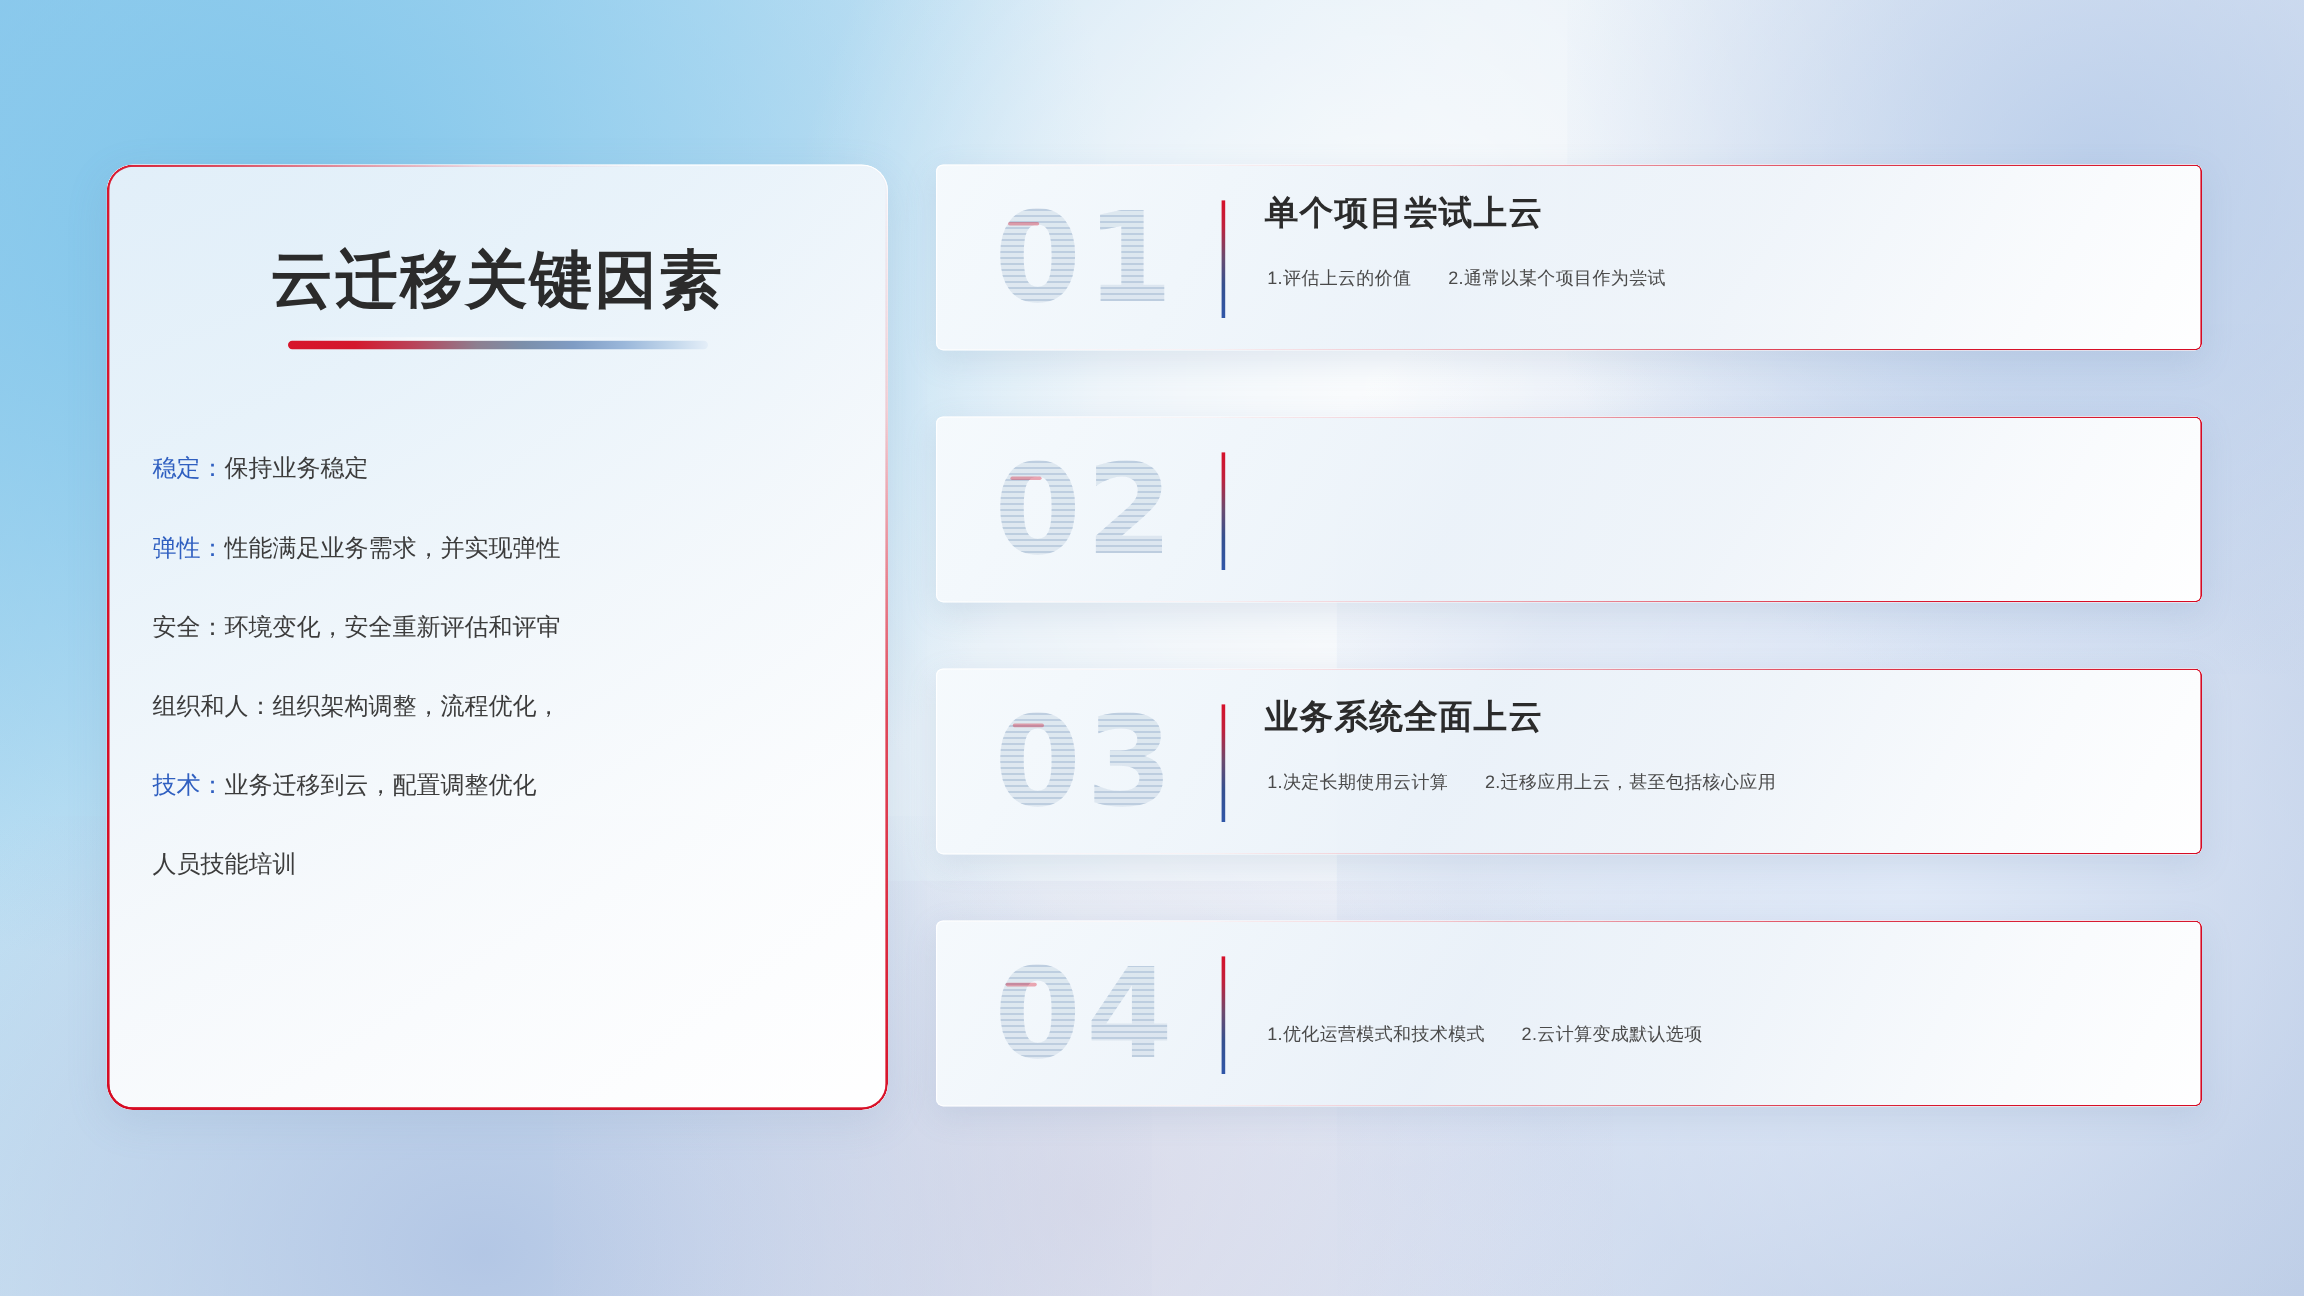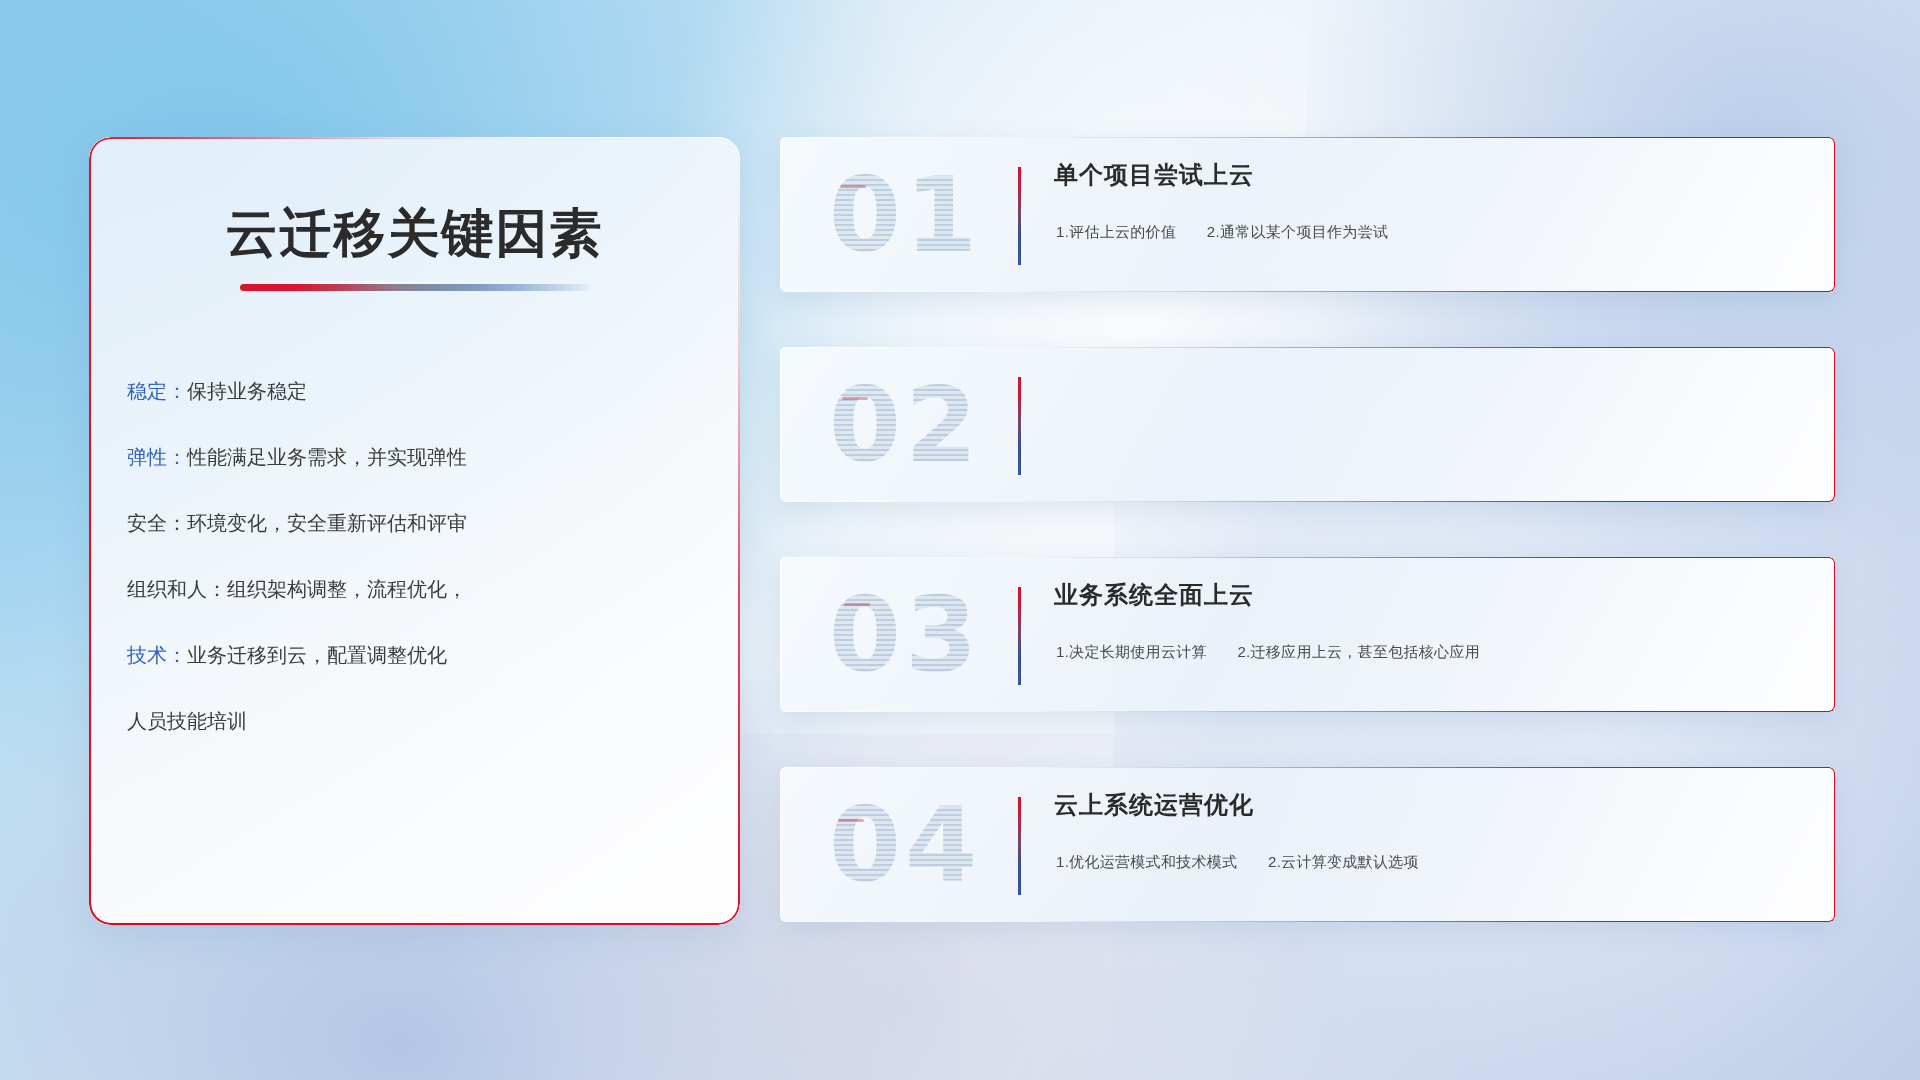--- a/index.html
+++ b/index.html
@@ -185,21 +185,21 @@
     background:rgba(214,12,36,.35);
   }
 
   .card-divider{
     position:absolute; left:238px; top:30px; width:2.5px; height:98px;
     background:linear-gradient(to bottom, #d6102a 0%, #c0203c 22%, #6b4a6e 48%, #35508f 72%, #2f56a8 100%);
   }
 
   .card-title{
     position:absolute; left:274px; top:22px;
-    font-size:24px; font-weight:bold; color:#2b2b2b; letter-spacing:1px;
+    font-size:28px; font-weight:bold; color:#2b2b2b; letter-spacing:1px;
     white-space:nowrap;
     font-family:Liberation Mono, monospace;
   }
   .card-sub{
     position:absolute; left:276px; top:86px;
     font-size:15px; color:#4a4a4a; letter-spacing:.3px;
     white-space:pre;
     font-family:"Liberation Sans","DejaVu Sans",sans-serif;
   }
 </style>
@@ -283,17 +283,16 @@
   </article>
 
   <article class="card" style="top:767px;">
     <div class="c-edge-white"></div>
     <div class="c-edge-red-top"></div>
     <div class="c-edge-red-right"></div>
     <div class="card-num-shadow">04</div>
     <div class="card-num">04</div>
     <span class="num-speck" style="left:58px; top:52px;"></span>
     <div class="card-divider"></div>
-    <h2 class="card-title">云上系统运营优化</h2>
     <p class="card-sub">1.优化运营模式和技术模式　　2.云计算变成默认选项</p>
   </article>
 
 </div>
 
 </body></html>

